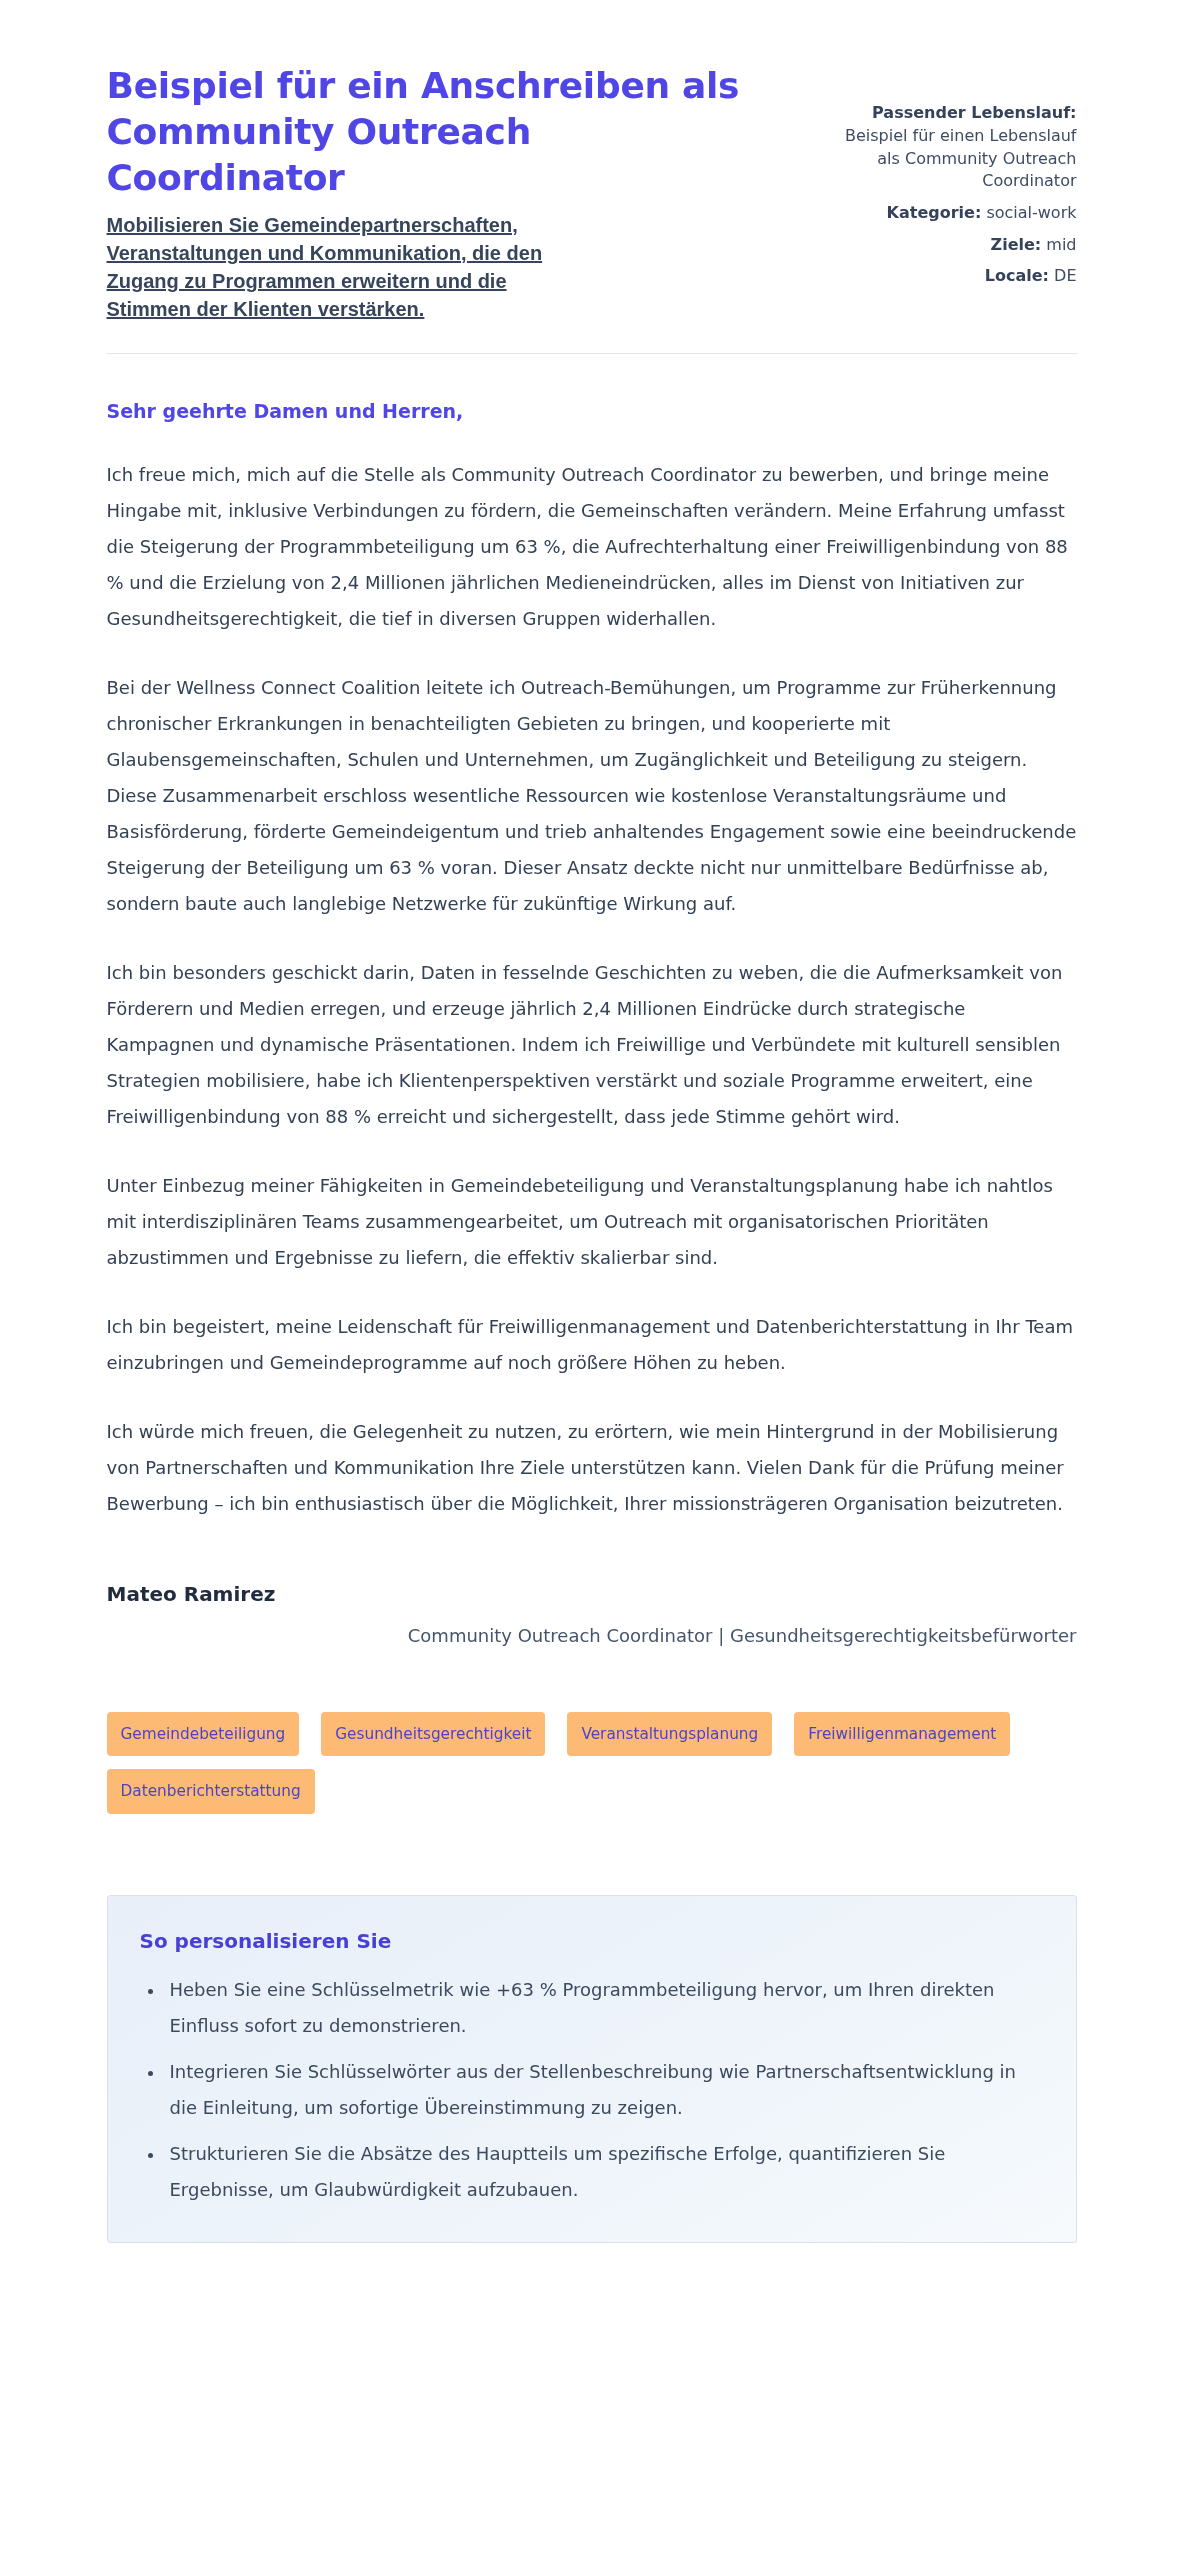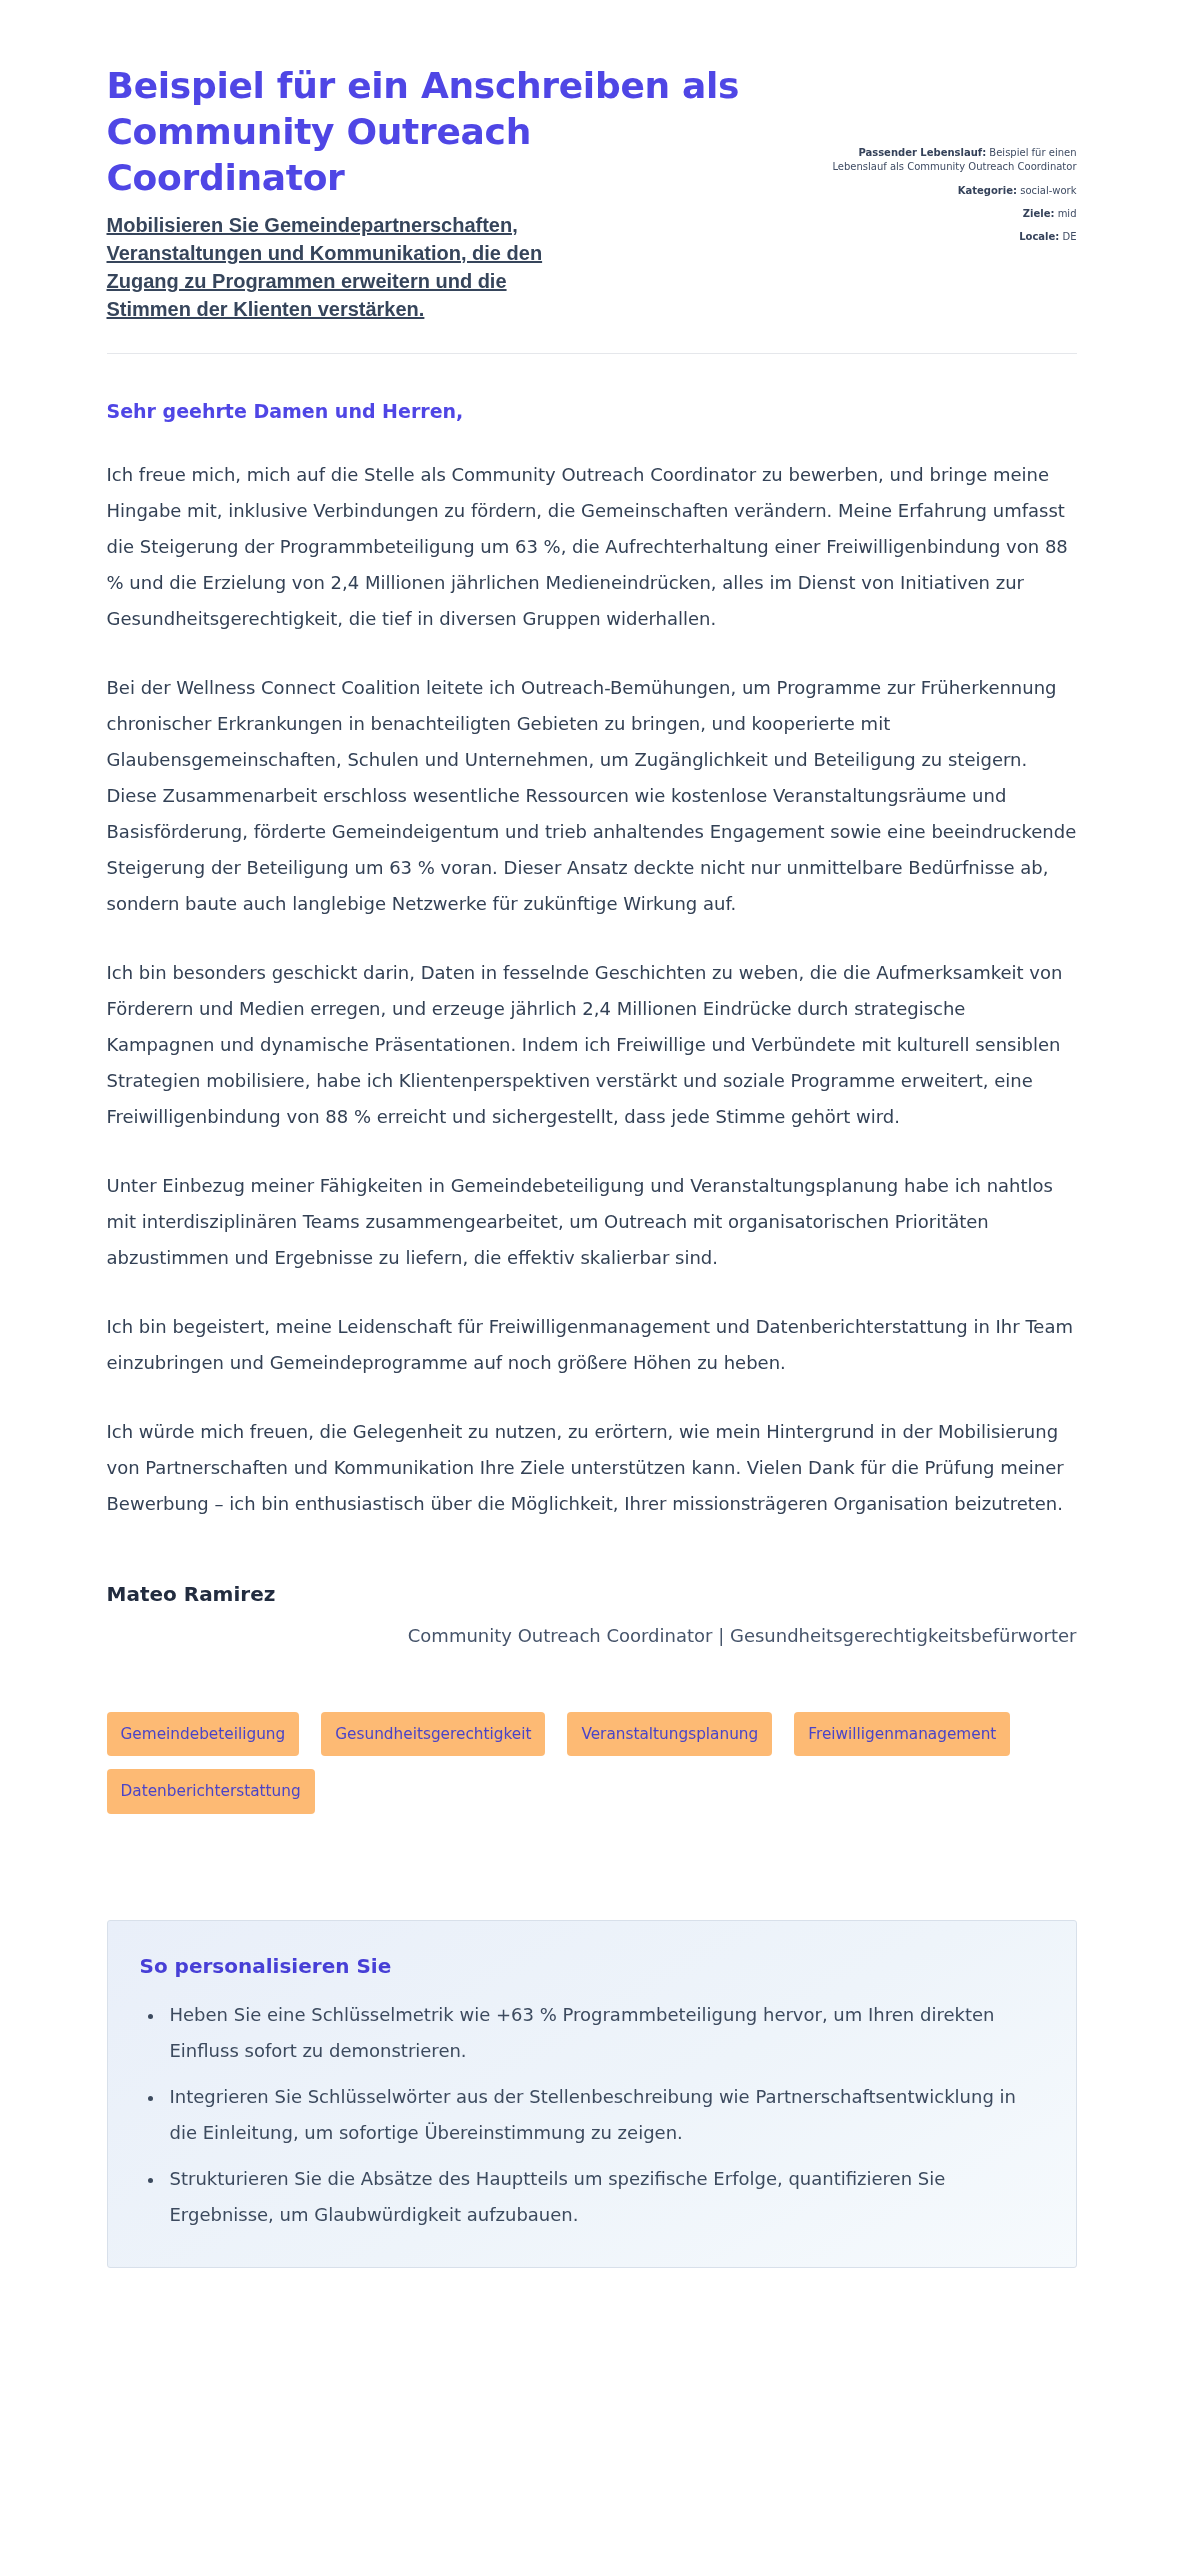--- a/index.html
+++ b/index.html
@@ -34,21 +34,21 @@
     font-size: 20px;
     line-height: 1.4;
     font-weight: bold;
     color: #36455b;
     text-decoration: underline;
   }
   .meta {
     width: 248px;
     flex: 0 0 auto;
     text-align: right;
-    font-size: 10px;
+    font-size: 16px;
     line-height: 1.42;
     color: #3e4b63;
     padding-top: 4px;
   }
   .meta-item { margin: 0 0 9px 0; }
   .meta-item:last-child { margin-bottom: 0; }
   .meta-label { font-weight: bold; color: #35425a; }
 
   hr.divider {
     border: none;
@@ -97,21 +97,21 @@
     color: #4a44c8;
     font-size: 15.3px;
     line-height: 1.2;
     padding: 13px 14px;
     border-radius: 4px;
     white-space: nowrap;
   }
 
   
   .tips-box {
-    margin-top: 106px;
+    margin-top: 81px;
     border: 1px solid #d8e0ea;
     border-radius: 3px;
     background: linear-gradient(150deg, #e9eff9 0%, #eef4fa 55%, #f6fafd 100%);
     padding: 32px 32px 34px 32px;
   }
   .tips-title {
     margin: 0 0 18px 0;
     font-size: 20px;
     font-weight: bold;
     color: #473fd6;

